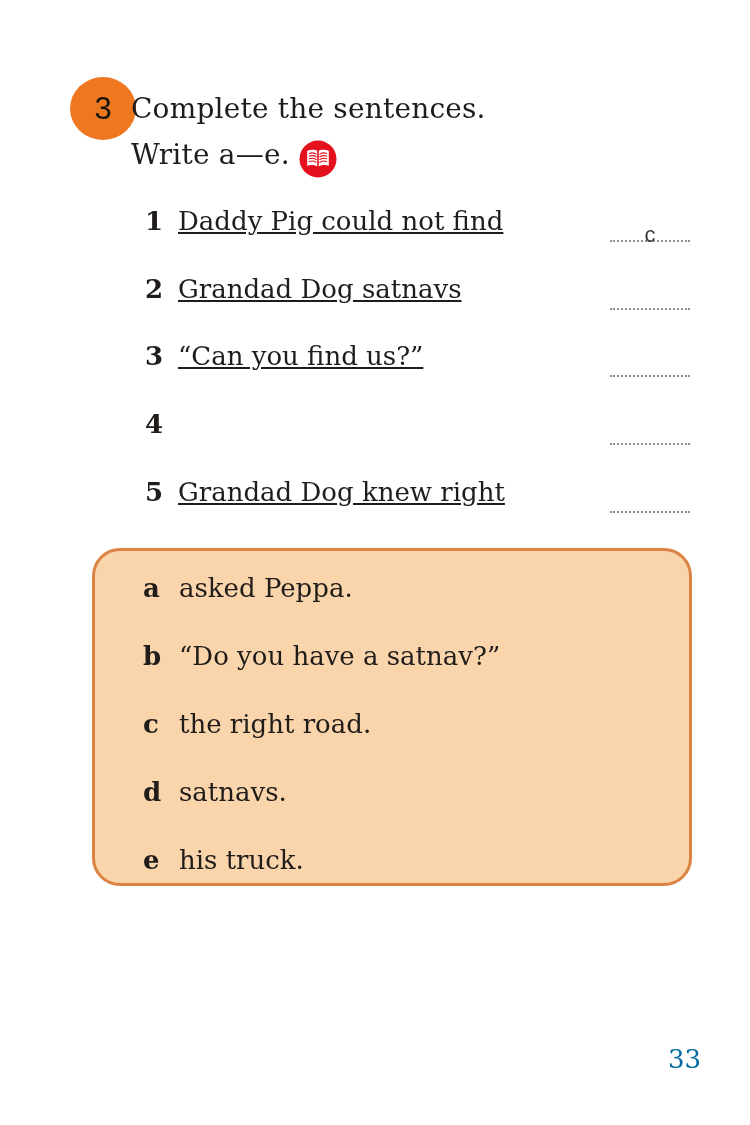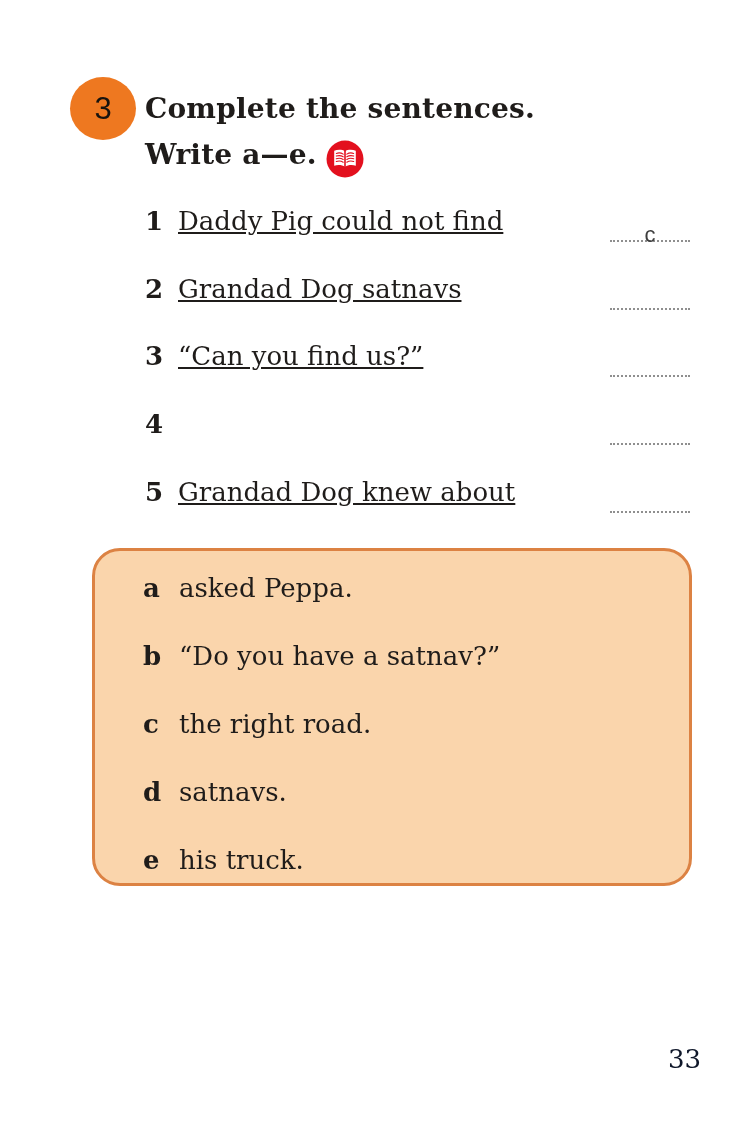--- a/index.html
+++ b/index.html
@@ -23,22 +23,22 @@
     border-radius: 50%;
     display: flex; align-items: center; justify-content: center;
     font-family: "Liberation Sans", sans-serif;
     font-size: 31px;
     color: #17130f;
   }
 
   
   .heading {
     position: absolute;
-    left: 145px; top: 86px;
-    font-weight: bold;
+    left: 131px; top: 86px;
+    font-weight: normal;
     font-size: 28px;
     line-height: 46px;
     letter-spacing: 0.2px;
   }
   .heading .line2-wrap { display: flex; align-items: flex-end; }
   .book-icon { display: inline-block; width: 38px; height: 38px; margin-left: 9px; }
 
   
   .items {
     position: absolute;
@@ -94,21 +94,21 @@
     width: 36px;
     flex: 0 0 36px;
   }
   .opt-text { white-space: nowrap; }
 
   
   .page-number {
     position: absolute;
     left: 668px; top: 1044px;
     font-size: 26px;
-    color: #0f172a;
+    color: #0369a1;
   }
 </style>
 </head>
 <body>
 
 <div class="page">
 
   <div class="badge">
     <span>3</span>
   </div>
@@ -165,21 +165,21 @@
 
     <div class="item-row" style="top:203px">
       <span class="item-num">4</span>
       <span class="answer-line">
           <span class="answer-text"></span>
         </span>
     </div>
 
     <div class="item-row" style="top:271px">
       <span class="item-num">5</span>
-      <span class="item-text">Grandad Dog knew about</span>
+      <span class="item-text">Grandad Dog knew right</span>
       <span class="answer-line">
           <span class="answer-text"></span>
         </span>
     </div>
 
   </div>
 
   <div class="options-box">
 
     <div class="opt-row" style="top:20px">

